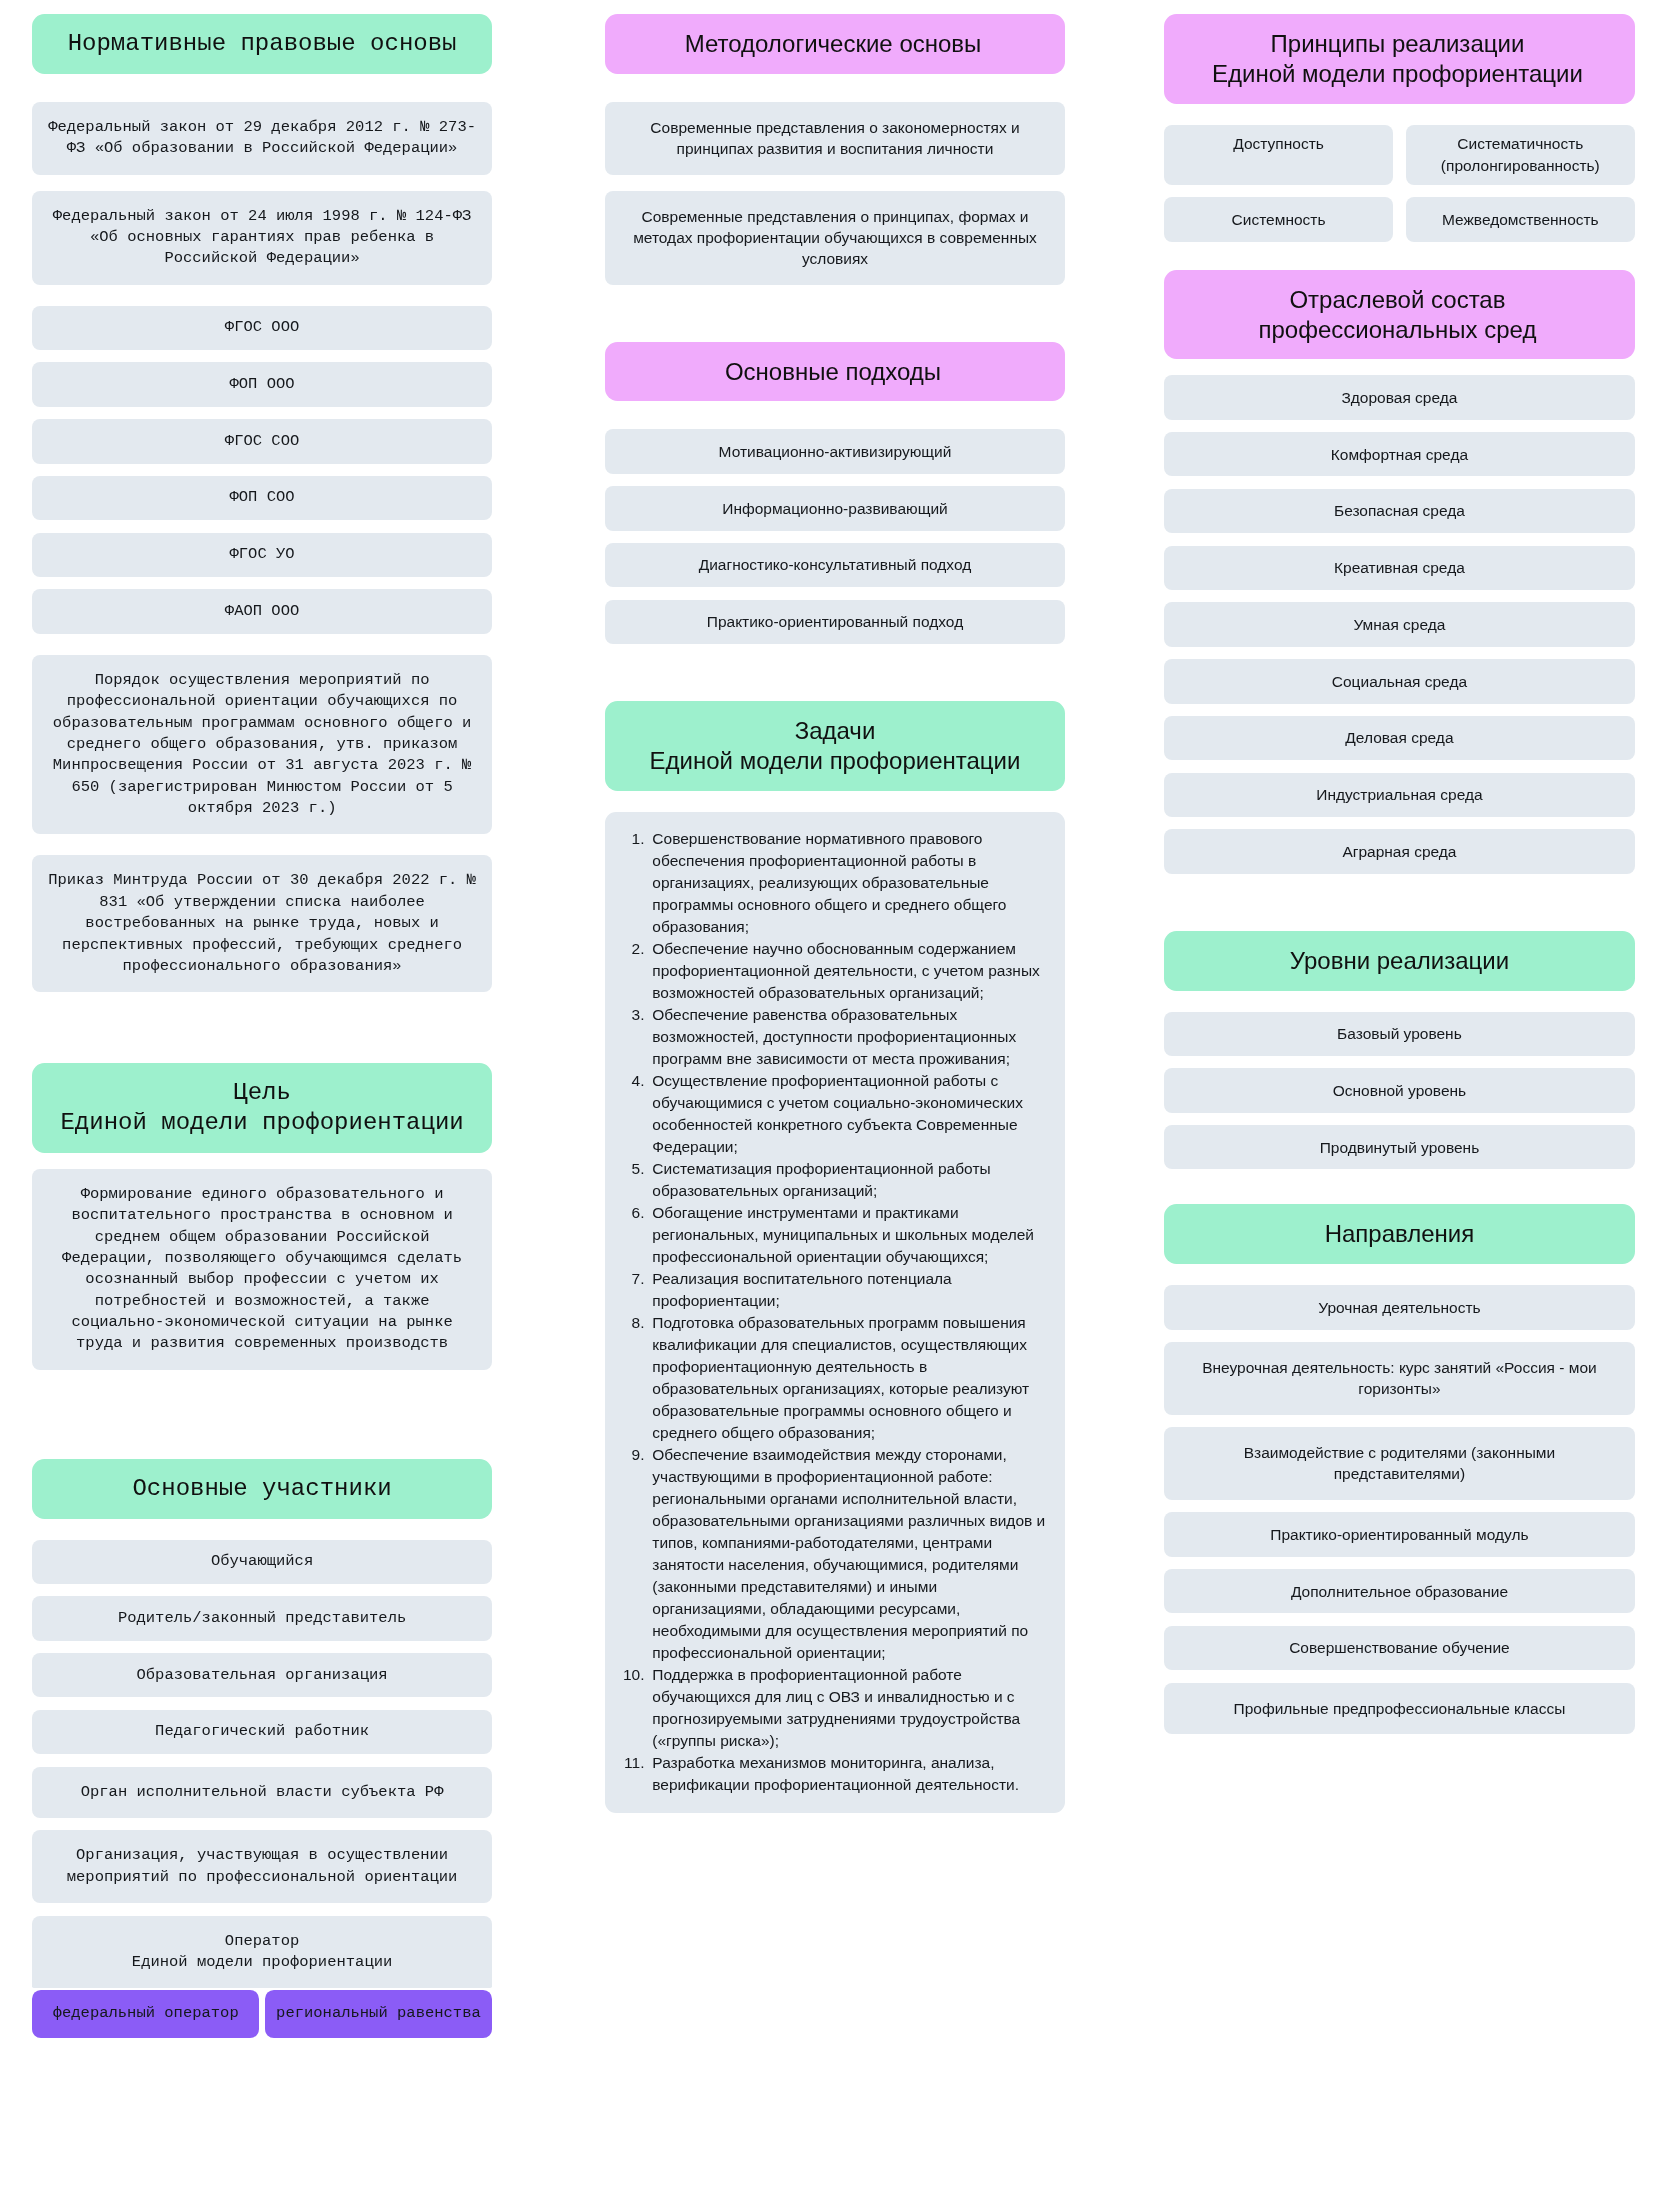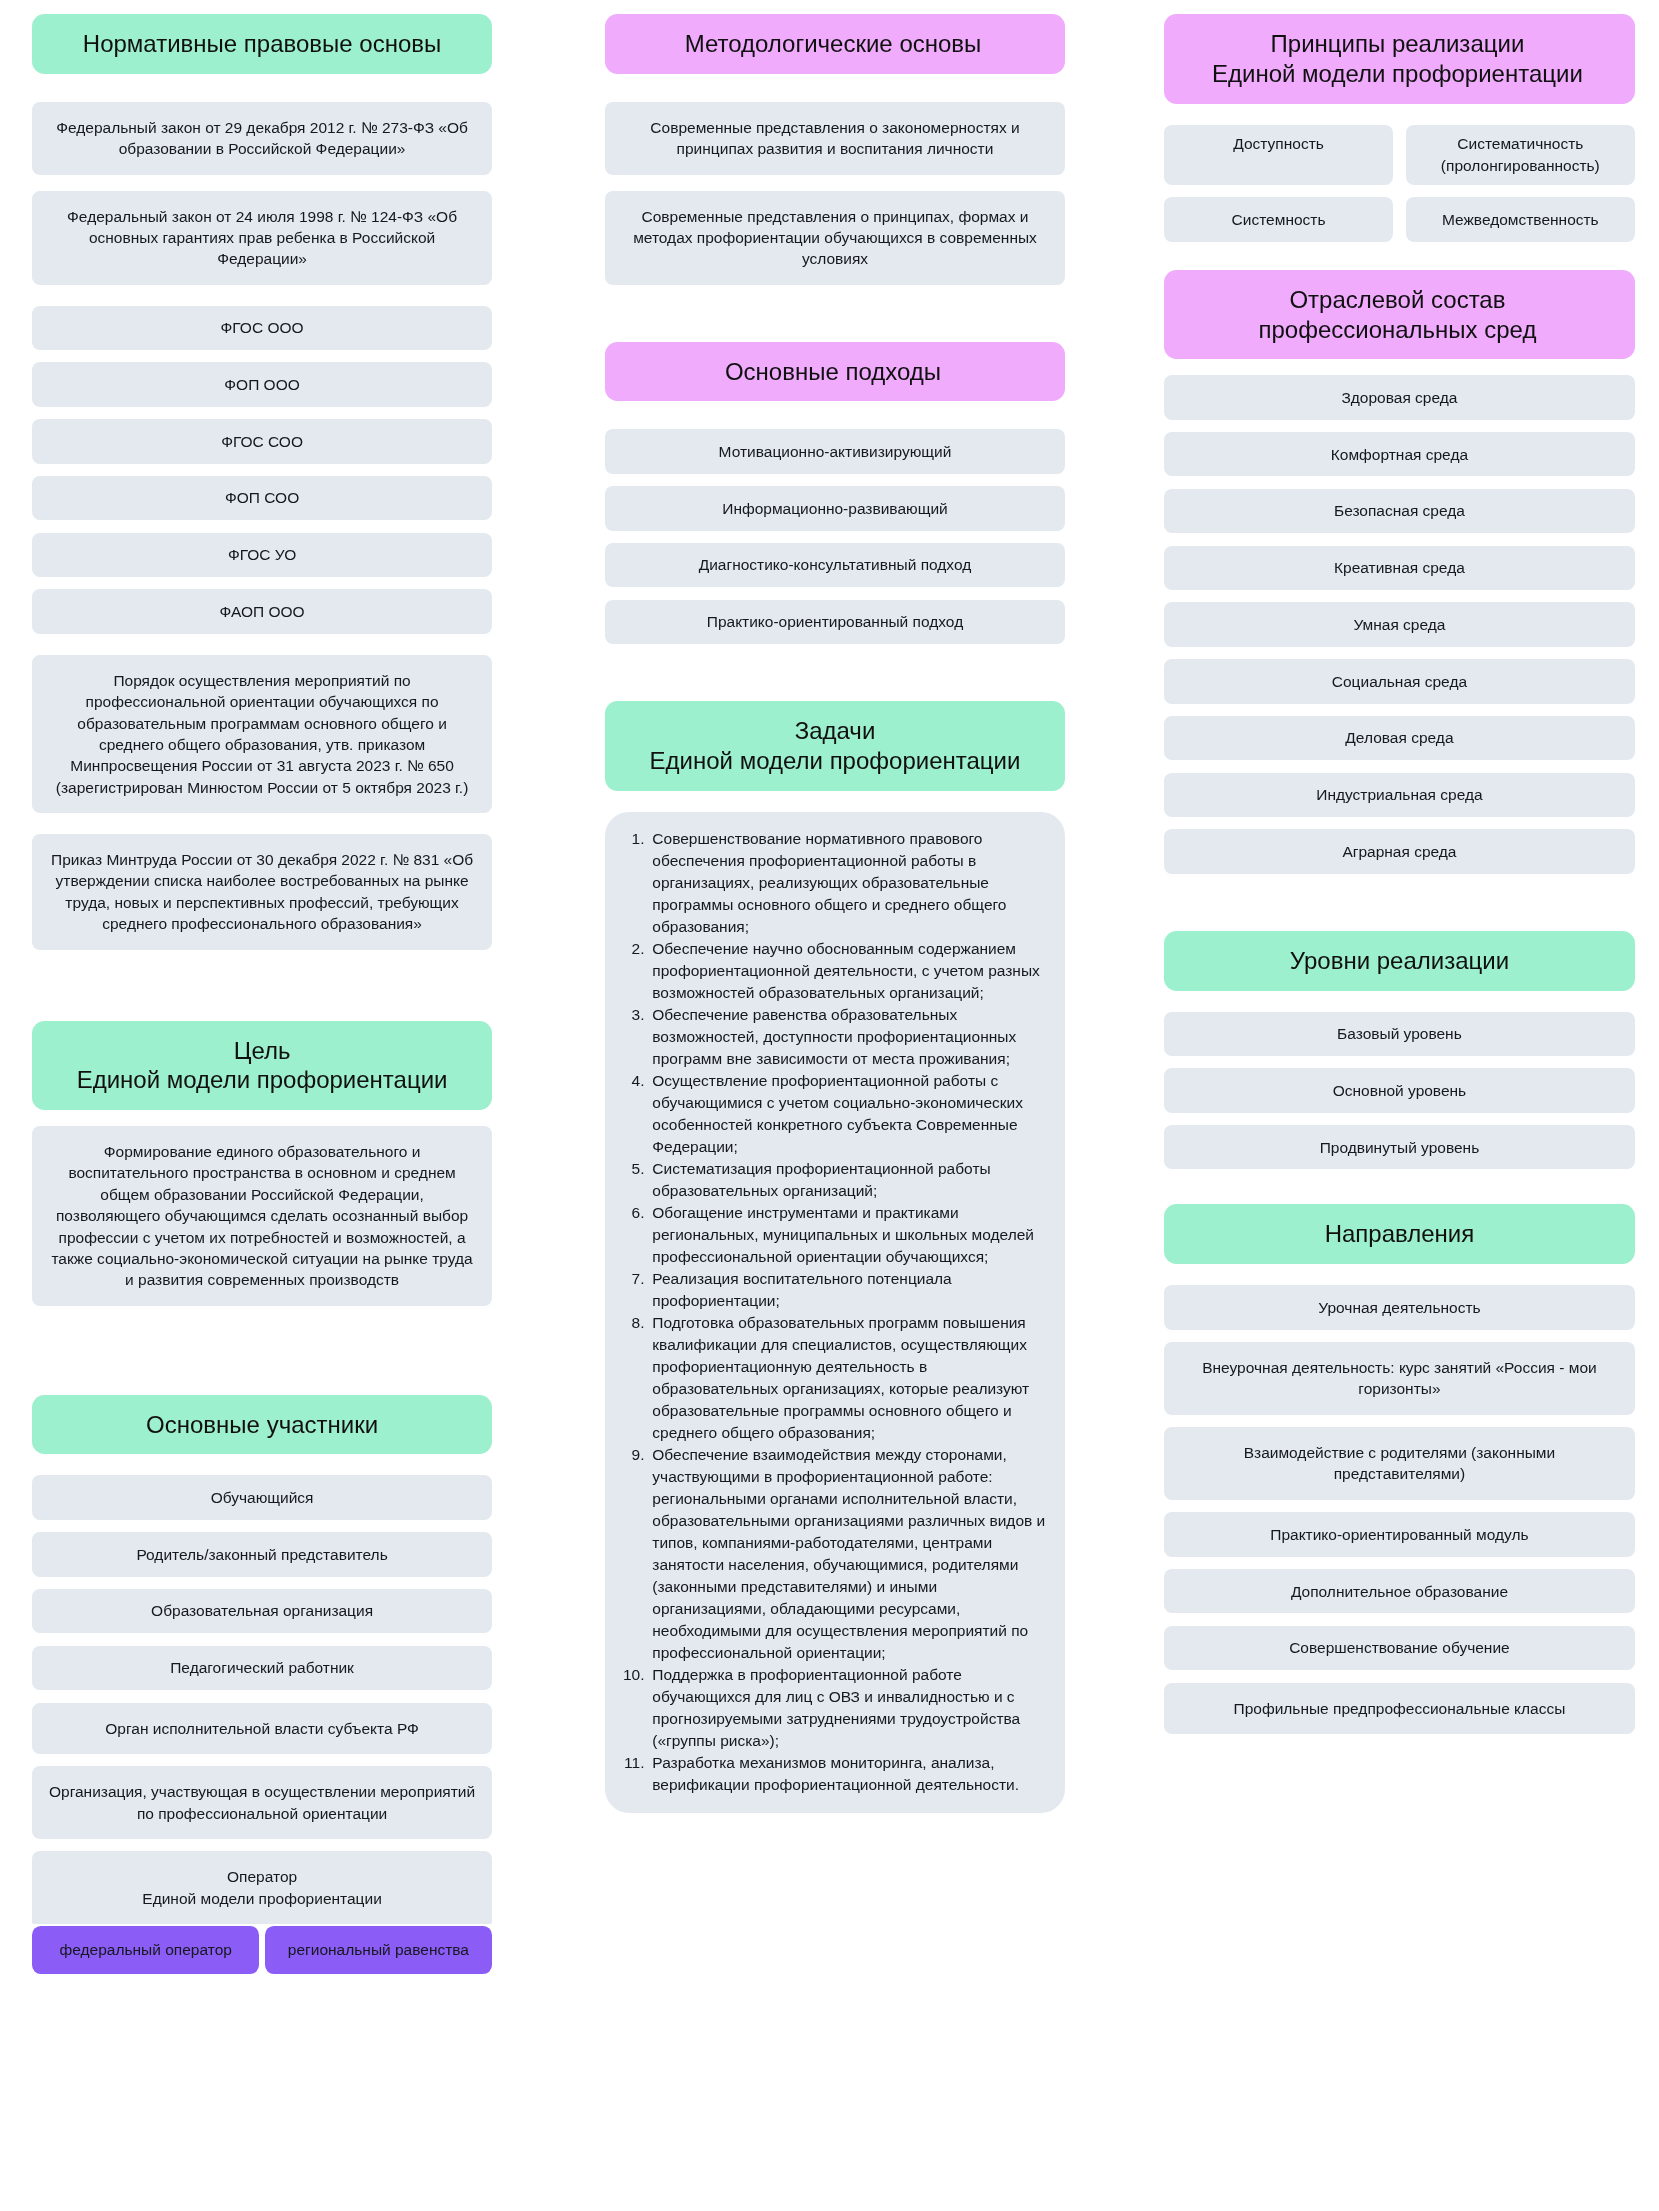--- a/index.html
+++ b/index.html
@@ -22,21 +22,21 @@
     position: relative;
     padding: 14px 25px 21px 25px;
     display: flex;
     align-items: flex-start;
     gap: 0;
   }
   .col {
     display: flex;
     flex-direction: column;
   }
-  .col-left  { width: 461px; margin-left: 7px; }
+  .col-left  { width: 461px; margin-left: 7px; font-family: Liberation Mono, monospace; }
   .spacer-a  { width: 113px; }
   .col-mid   { width: 461px; }
   .spacer-b  { width: 99px; }
   .col-right { width: 472px; }
 
   
   .hdr {
     border-radius: 12.4px;
     text-align: center;
     font-size: 24px;
@@ -87,21 +87,21 @@
     padding: 13.3px 8.9px;
   }
   .op-head {
     border-bottom-left-radius: 1.8px;
     border-bottom-right-radius: 1.8px;
   }
 
   
   .tasks {
     background: #e3e9ef;
-    border-radius: 24px;
+    border-radius: 11px;
     padding: 16px 19.5px 17.7px 8.9px;
   }
   .tasks ol {
     margin: 0;
     padding-left: 35px;
     font-size: 15.5px;
     line-height: 1.42;
     color: #15181c;
   }
   .tasks li {

